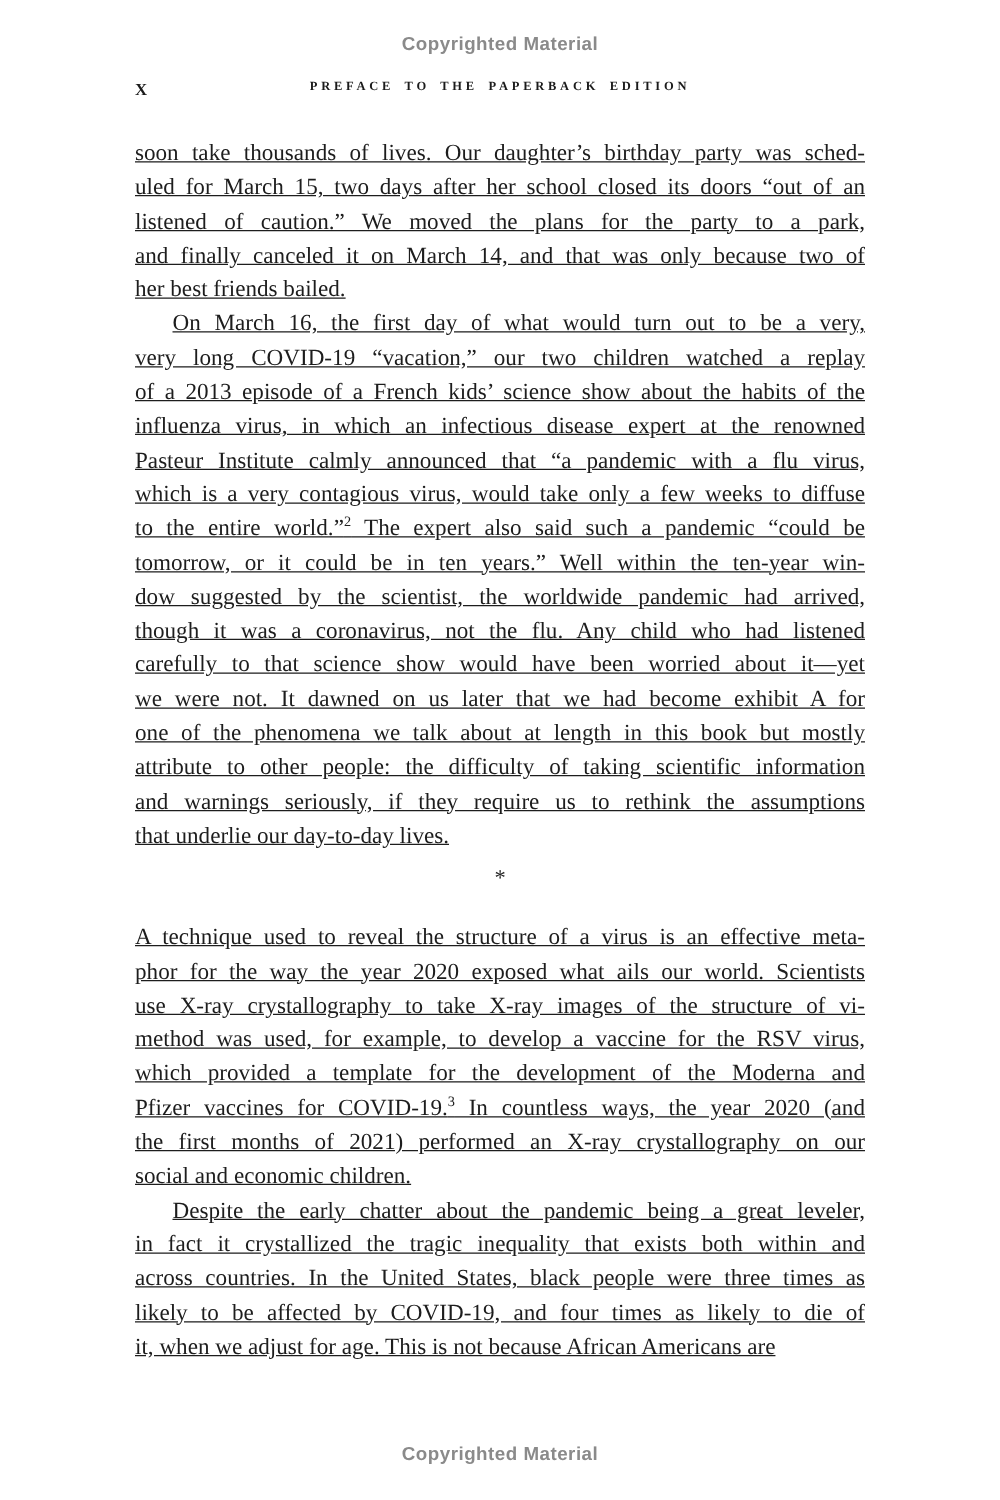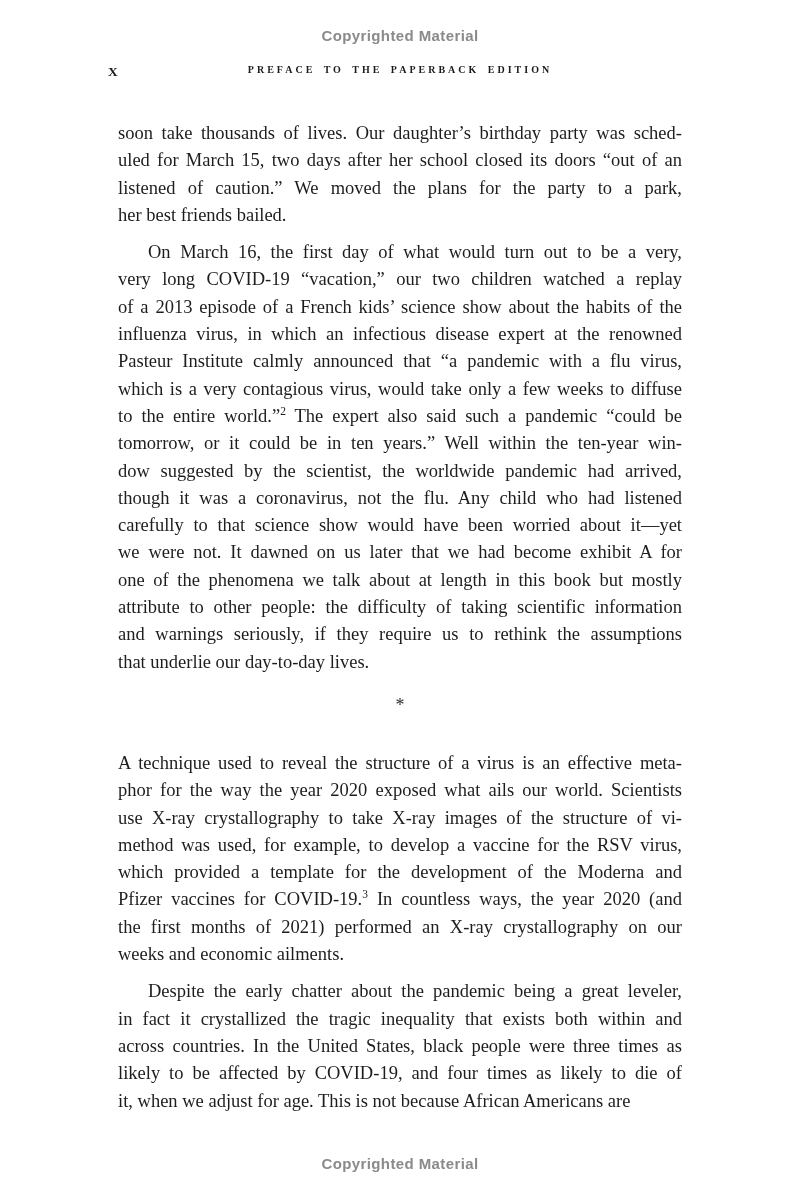--- a/index.html
+++ b/index.html
@@ -54,21 +54,21 @@
   }
   .body-text {
     position: absolute;
     top: 110px;
     left: 108px;
     width: 584px;
     font-size: 18.5px;
     line-height: 27.3px;
     color: #1d1d1d;
   }
-  .para { margin: 10px; }
+  .para { margin: 0; text-decoration: underline; }
   .line {
     text-align: justify;
     text-align-last: justify;
     white-space: normal;
   }
   .line.last { text-align-last: left; }
   .line.indented { text-indent: 30px; }
   .line sup {
     font-size: 0.62em;
     line-height: 0;
@@ -92,20 +92,21 @@
 <div class="page-header">
   <span class="folio">X</span>
   <span class="running-head">PREFACE TO THE PAPERBACK EDITION</span>
 </div>
 
 <div class="body-text">
     <div class="para">
       <div class="line">soon take thousands of lives. Our daughter’s birthday party was sched-</div>
       <div class="line">uled for March 15, two days after her school closed its doors “out of an</div>
       <div class="line">listened of caution.” We moved the plans for the party to a park,</div>
+      <div class="line">and finally canceled it on March 14, and that was only because two of</div>
       <div class="line last">her best friends bailed.</div>
     </div>
     <div class="para">
       <div class="line indented">On March 16, the first day of what would turn out to be a very,</div>
       <div class="line">very long COVID-19 “vacation,” our two children watched a replay</div>
       <div class="line">of a 2013 episode of a French kids’ science show about the habits of the</div>
       <div class="line">influenza virus, in which an infectious disease expert at the renowned</div>
       <div class="line">Pasteur Institute calmly announced that “a pandemic with a flu virus,</div>
       <div class="line">which is a very contagious virus, would take only a few weeks to diffuse</div>
       <div class="line">to the entire world.”<sup>2</sup> The expert also said such a pandemic “could be</div>
@@ -121,21 +122,21 @@
     </div>
     <div class="separator">*</div>
     <div class="para">
       <div class="line">A technique used to reveal the structure of a virus is an effective meta-</div>
       <div class="line">phor for the way the year 2020 exposed what ails our world. Scientists</div>
       <div class="line">use X-ray crystallography to take X-ray images of the structure of vi-</div>
       <div class="line">method was used, for example, to develop a vaccine for the RSV virus,</div>
       <div class="line">which provided a template for the development of the Moderna and</div>
       <div class="line">Pfizer vaccines for COVID-19.<sup>3</sup> In countless ways, the year 2020 (and</div>
       <div class="line">the first months of 2021) performed an X-ray crystallography on our</div>
-      <div class="line last">weeks and economic ailments.</div>
+      <div class="line last">social and economic children.</div>
     </div>
     <div class="para">
       <div class="line indented">Despite the early chatter about the pandemic being a great leveler,</div>
       <div class="line">in fact it crystallized the tragic inequality that exists both within and</div>
       <div class="line">across countries. In the United States, black people were three times as</div>
       <div class="line">likely to be affected by COVID-19, and four times as likely to die of</div>
       <div class="line last">it, when we adjust for age. This is not because African Americans are</div>
     </div>
   </div>
 

